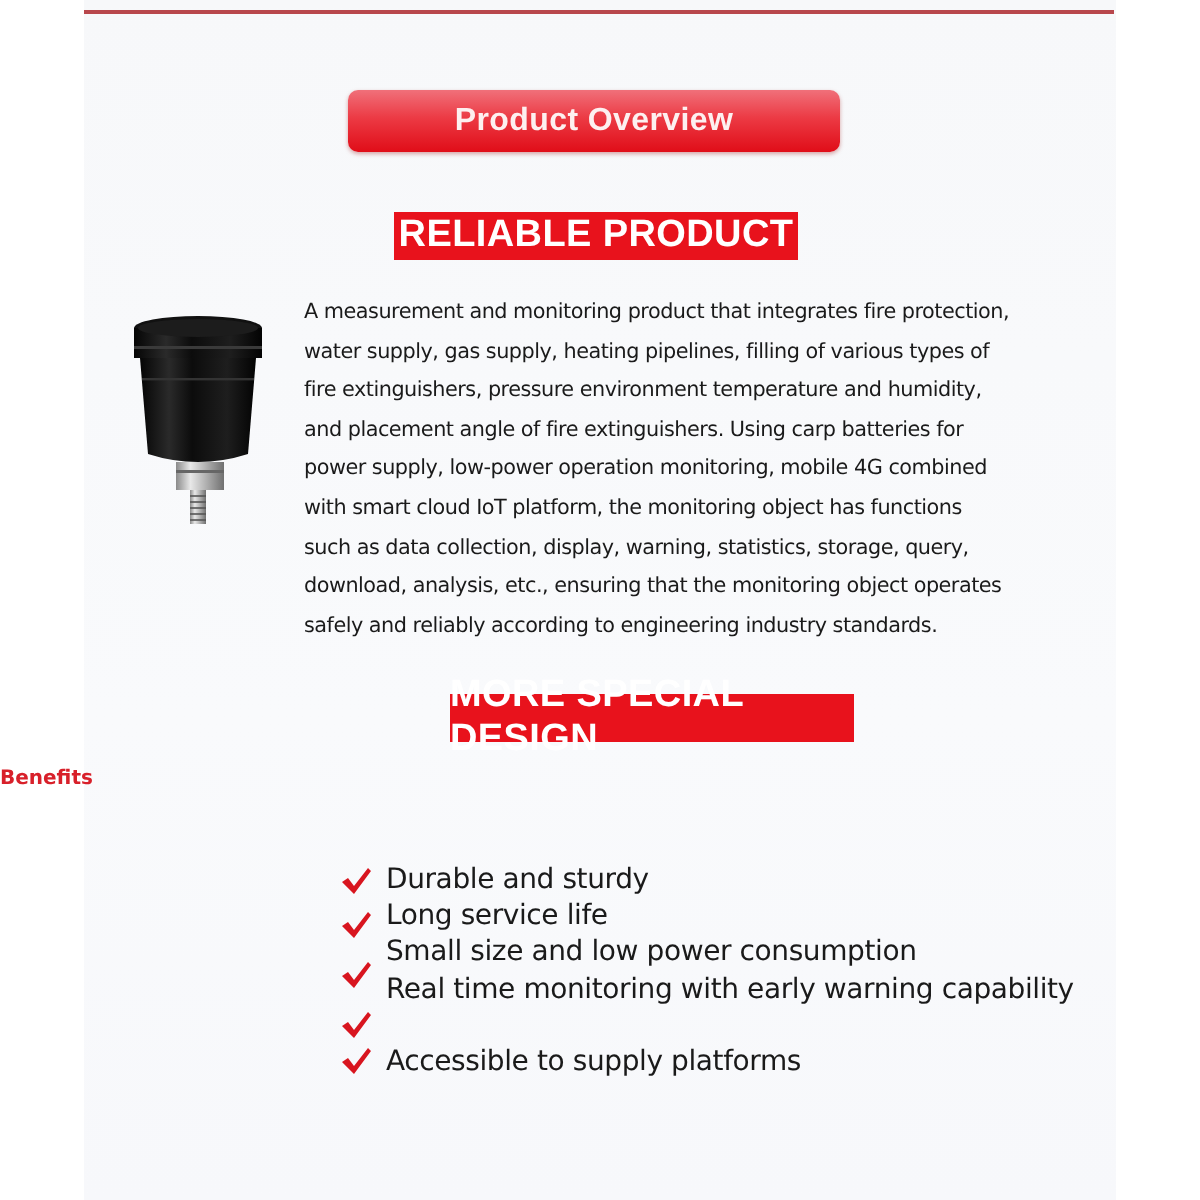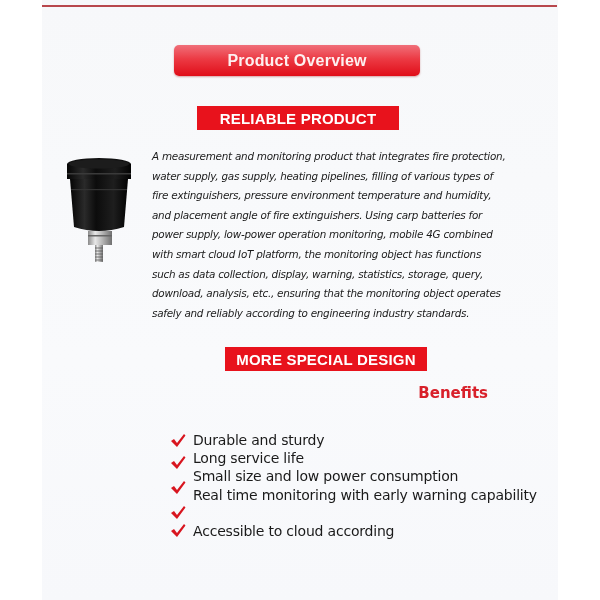--- a/index.html
+++ b/index.html
@@ -20,41 +20,41 @@
       border-radius: 5px;
       background: linear-gradient(180deg, #f0707a 0%, #ec3a44 45%, #e00d18 100%);
       box-shadow: 0 1px 2px rgba(150,0,0,0.35);
       color: #fdf0f0; font-weight: bold; font-size: 16px;
       display: flex; align-items: center; justify-content: center;
       letter-spacing: 0.2px;
     }
 
     .section-banner {
       position: absolute; height: 24px; background: #e8121c;
-      color: #ffffff; font-weight: bold; font-size: 15px;
+      color: #ffffff; font-weight: bold; font-size: 19px;
       display: flex; align-items: center; justify-content: center;
       letter-spacing: 0.2px;
     }
     .banner-reliable { left: 197px; top: 106px; width: 202px; }
     .banner-design { left: 194px; top: 347px; width: 202px; margin-left: 31px; }
 
     .device {
       position: absolute; left: 62px; top: 155px; width: 75px; height: 110px;
     }
 
     .description {
       position: absolute; left: 152px; top: 147px; width: 360px;
       font-size: 10.4px; line-height: 19.6px; color: #1a1a1a;
-      font-family: "DejaVu Sans", sans-serif; letter-spacing: -0.25px; font-style: italic;
+      font-family: "DejaVu Sans", sans-serif; letter-spacing: -0.25px;
     }
     .description span { display: block; white-space: nowrap; }
 
     .benefits-title {
-      position: absolute; left: 0; width: 488px; top: 384px; text-align: right;
-      color: #d8202a; font-weight: bold; font-size: 15px;
+      position: absolute; left: 0; width: 488px; top: 384px; text-align: left;
+      color: #d8202a; font-weight: bold; font-size: 10px;
       font-family: "DejaVu Sans", sans-serif;
     }
 
     .benefit-list { position: absolute; left: 170px; top: 431px; width: 320px; }
     .benefit-item {
       position: relative; height: 18.2px; padding-left: 23px;
       font-size: 14px; line-height: 18.2px; color: #1a1a1a;
       font-family: "DejaVu Sans", sans-serif; letter-spacing: -0.2px; white-space: nowrap;
     }
     .check {
@@ -147,15 +147,15 @@
   </div>
   <div class="benefit-item">
     <svg class="check" style="top:1px" viewBox="0 0 16 15">
         <path d="M1 8 L4 6 L7 10 L14 1 L15.5 2.5 L7 14 Z" fill="#d8151f"></path>
       </svg>
   </div>
   <div class="benefit-item">
     <svg class="check" style="top:1px" viewBox="0 0 16 15">
         <path d="M1 8 L4 6 L7 10 L14 1 L15.5 2.5 L7 14 Z" fill="#d8151f"></path>
       </svg>
-    <span>Accessible to cloud according</span>
+    <span>Accessible to supply platforms</span>
   </div>
 </div>
 
 </body></html>

